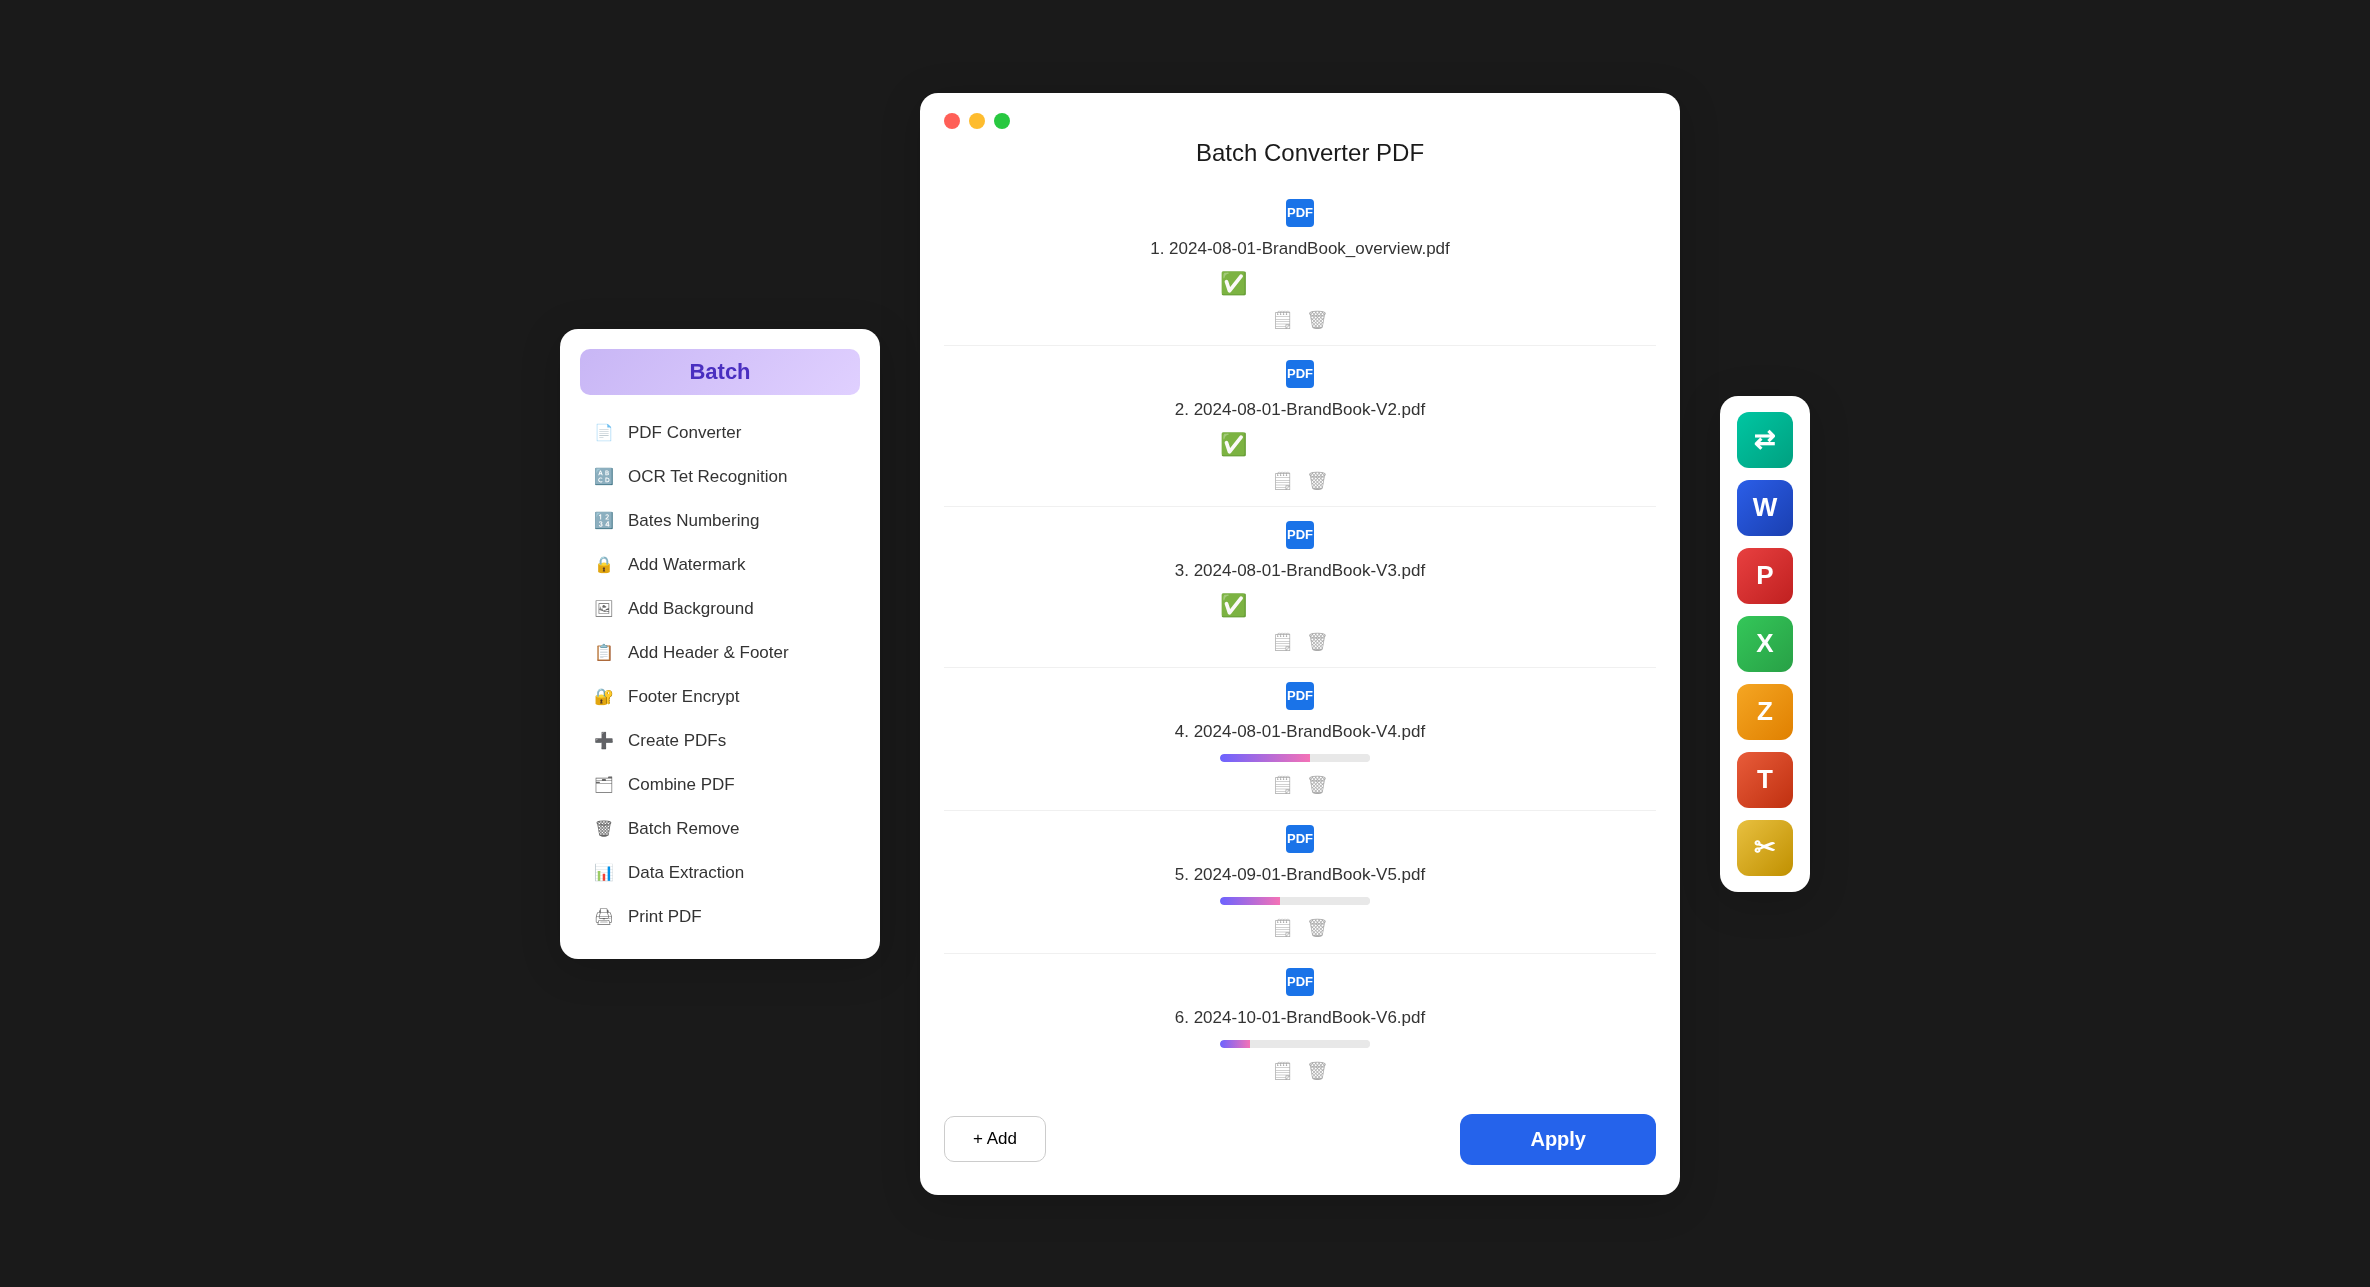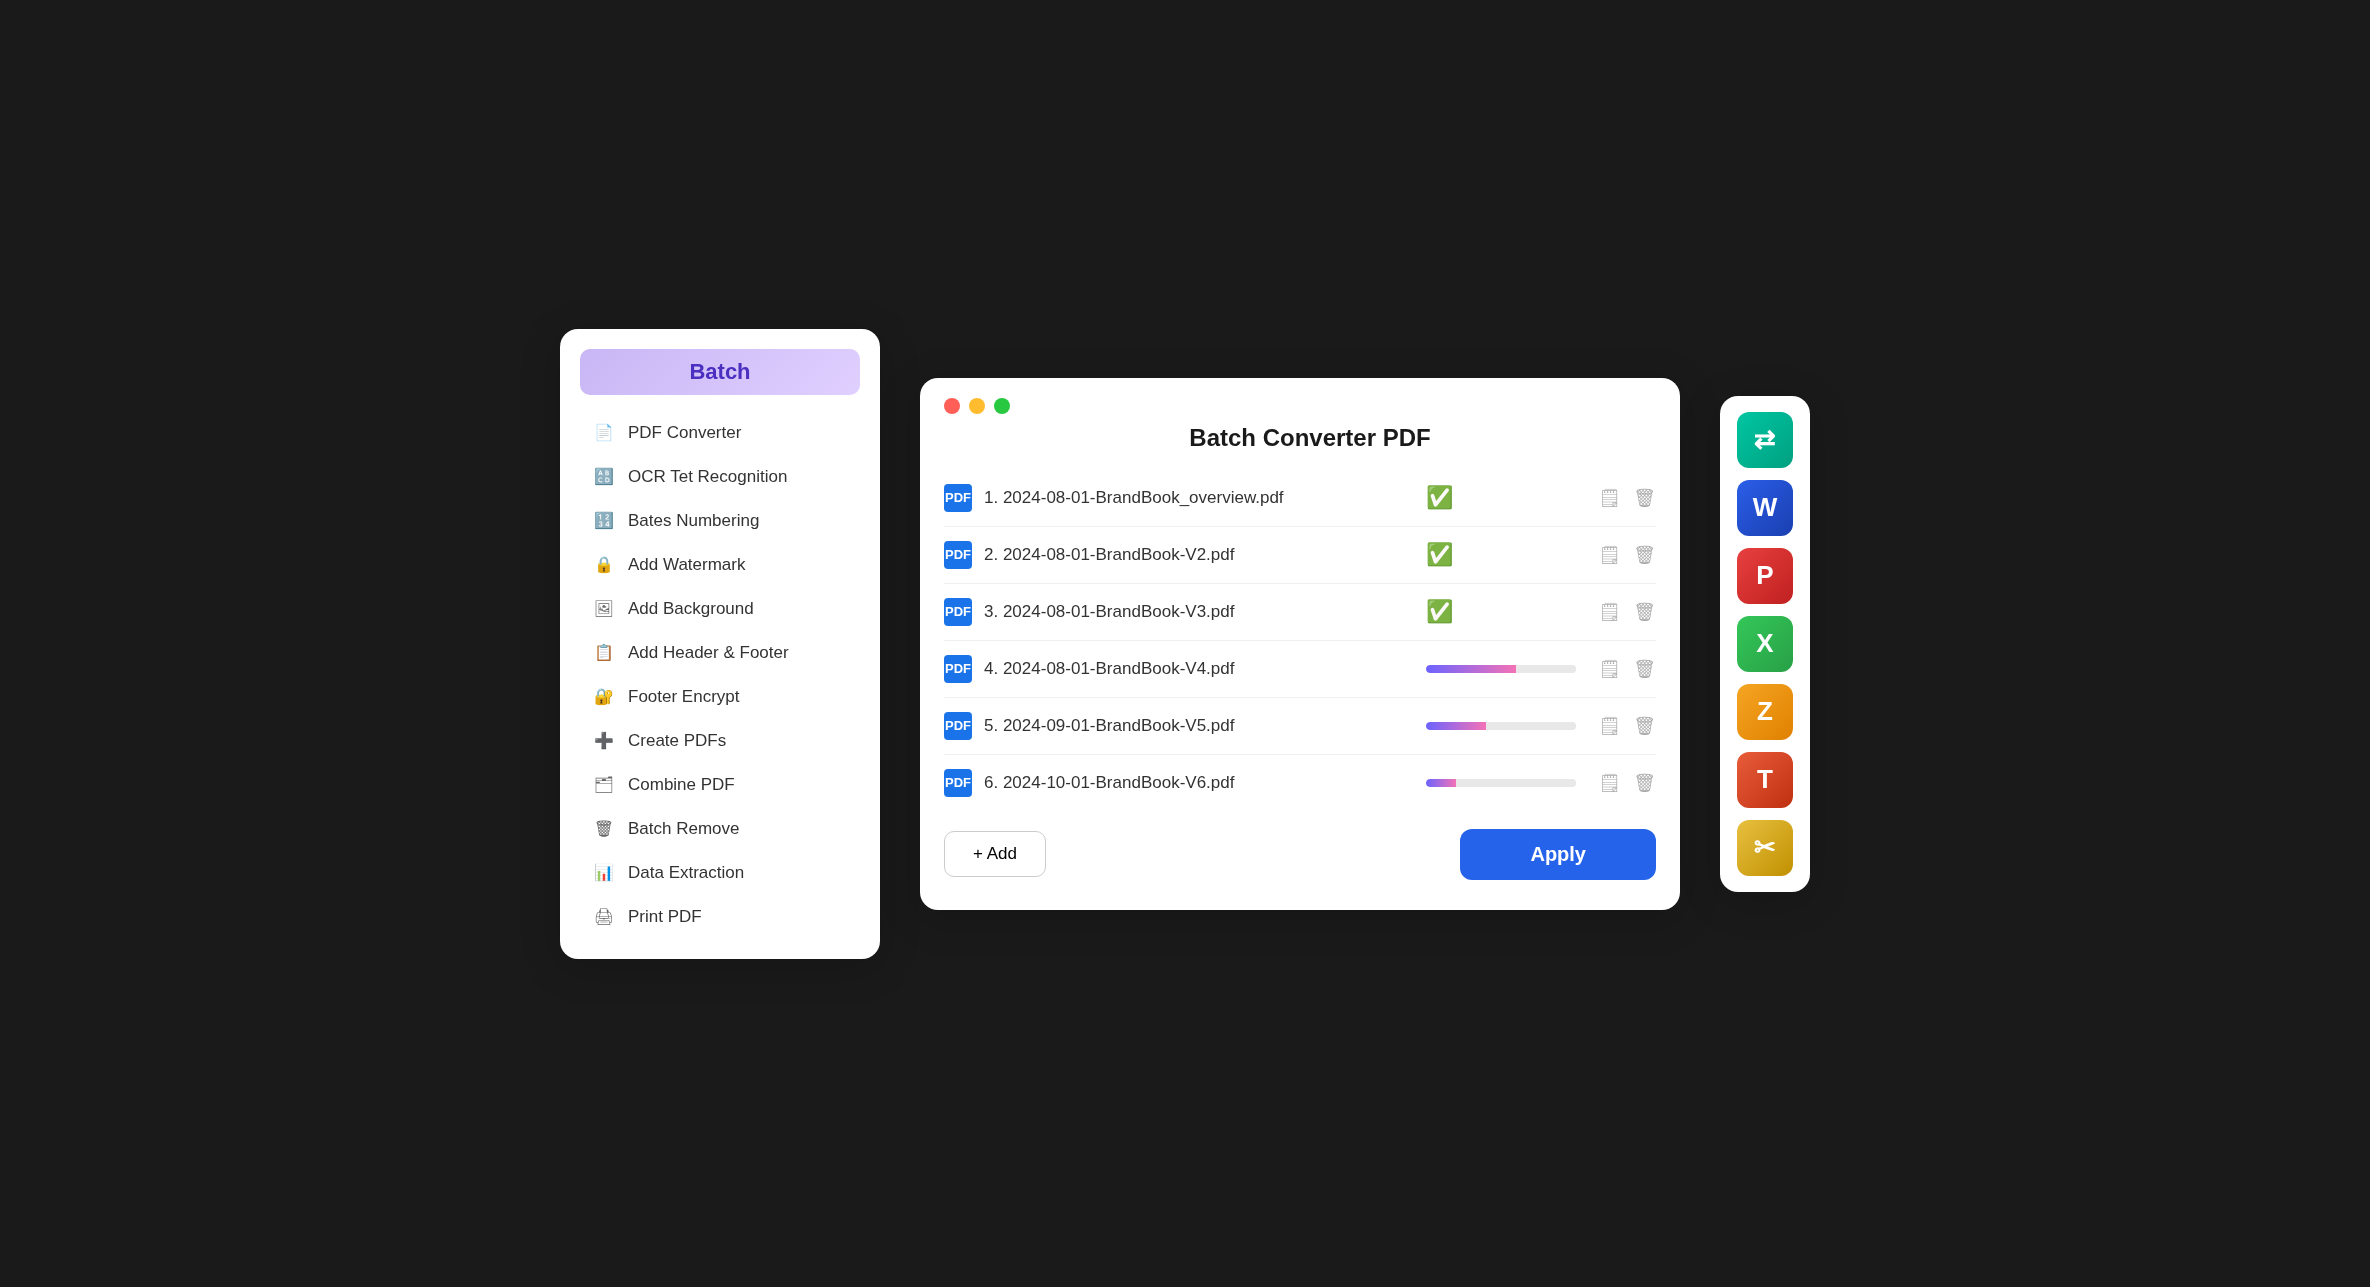--- a/index.html
+++ b/index.html
@@ -96,37 +96,38 @@
       width: 16px;
       height: 16px;
       border-radius: 50%;
     }
     .tl-red { background: #ff5f57; }
     .tl-yellow { background: #febc2e; }
     .tl-green { background: #28c840; }
     .panel-title {
       text-align: center;
       font-size: 24px;
-      font-weight: 700;
+      font-weight: 400;
       color: #1a1a1a;
       margin-bottom: 18px;
       margin-left: 20px;
     }
     .file-list {
       display: flex;
       flex-direction: column;
       padding: 0 24px;
       gap: 0;
     }
     .file-row {
       display: flex;
       align-items: center;
       padding: 14px 0;
       border-bottom: 1px solid #f0f0f0;
       gap: 12px;
+      flex-direction: column;
     }
     .file-row:last-child {
       border-bottom: none;
     }
     .file-icon {
       width: 28px;
       height: 28px;
       background: #1a73e8;
       border-radius: 4px;
       display: flex;

